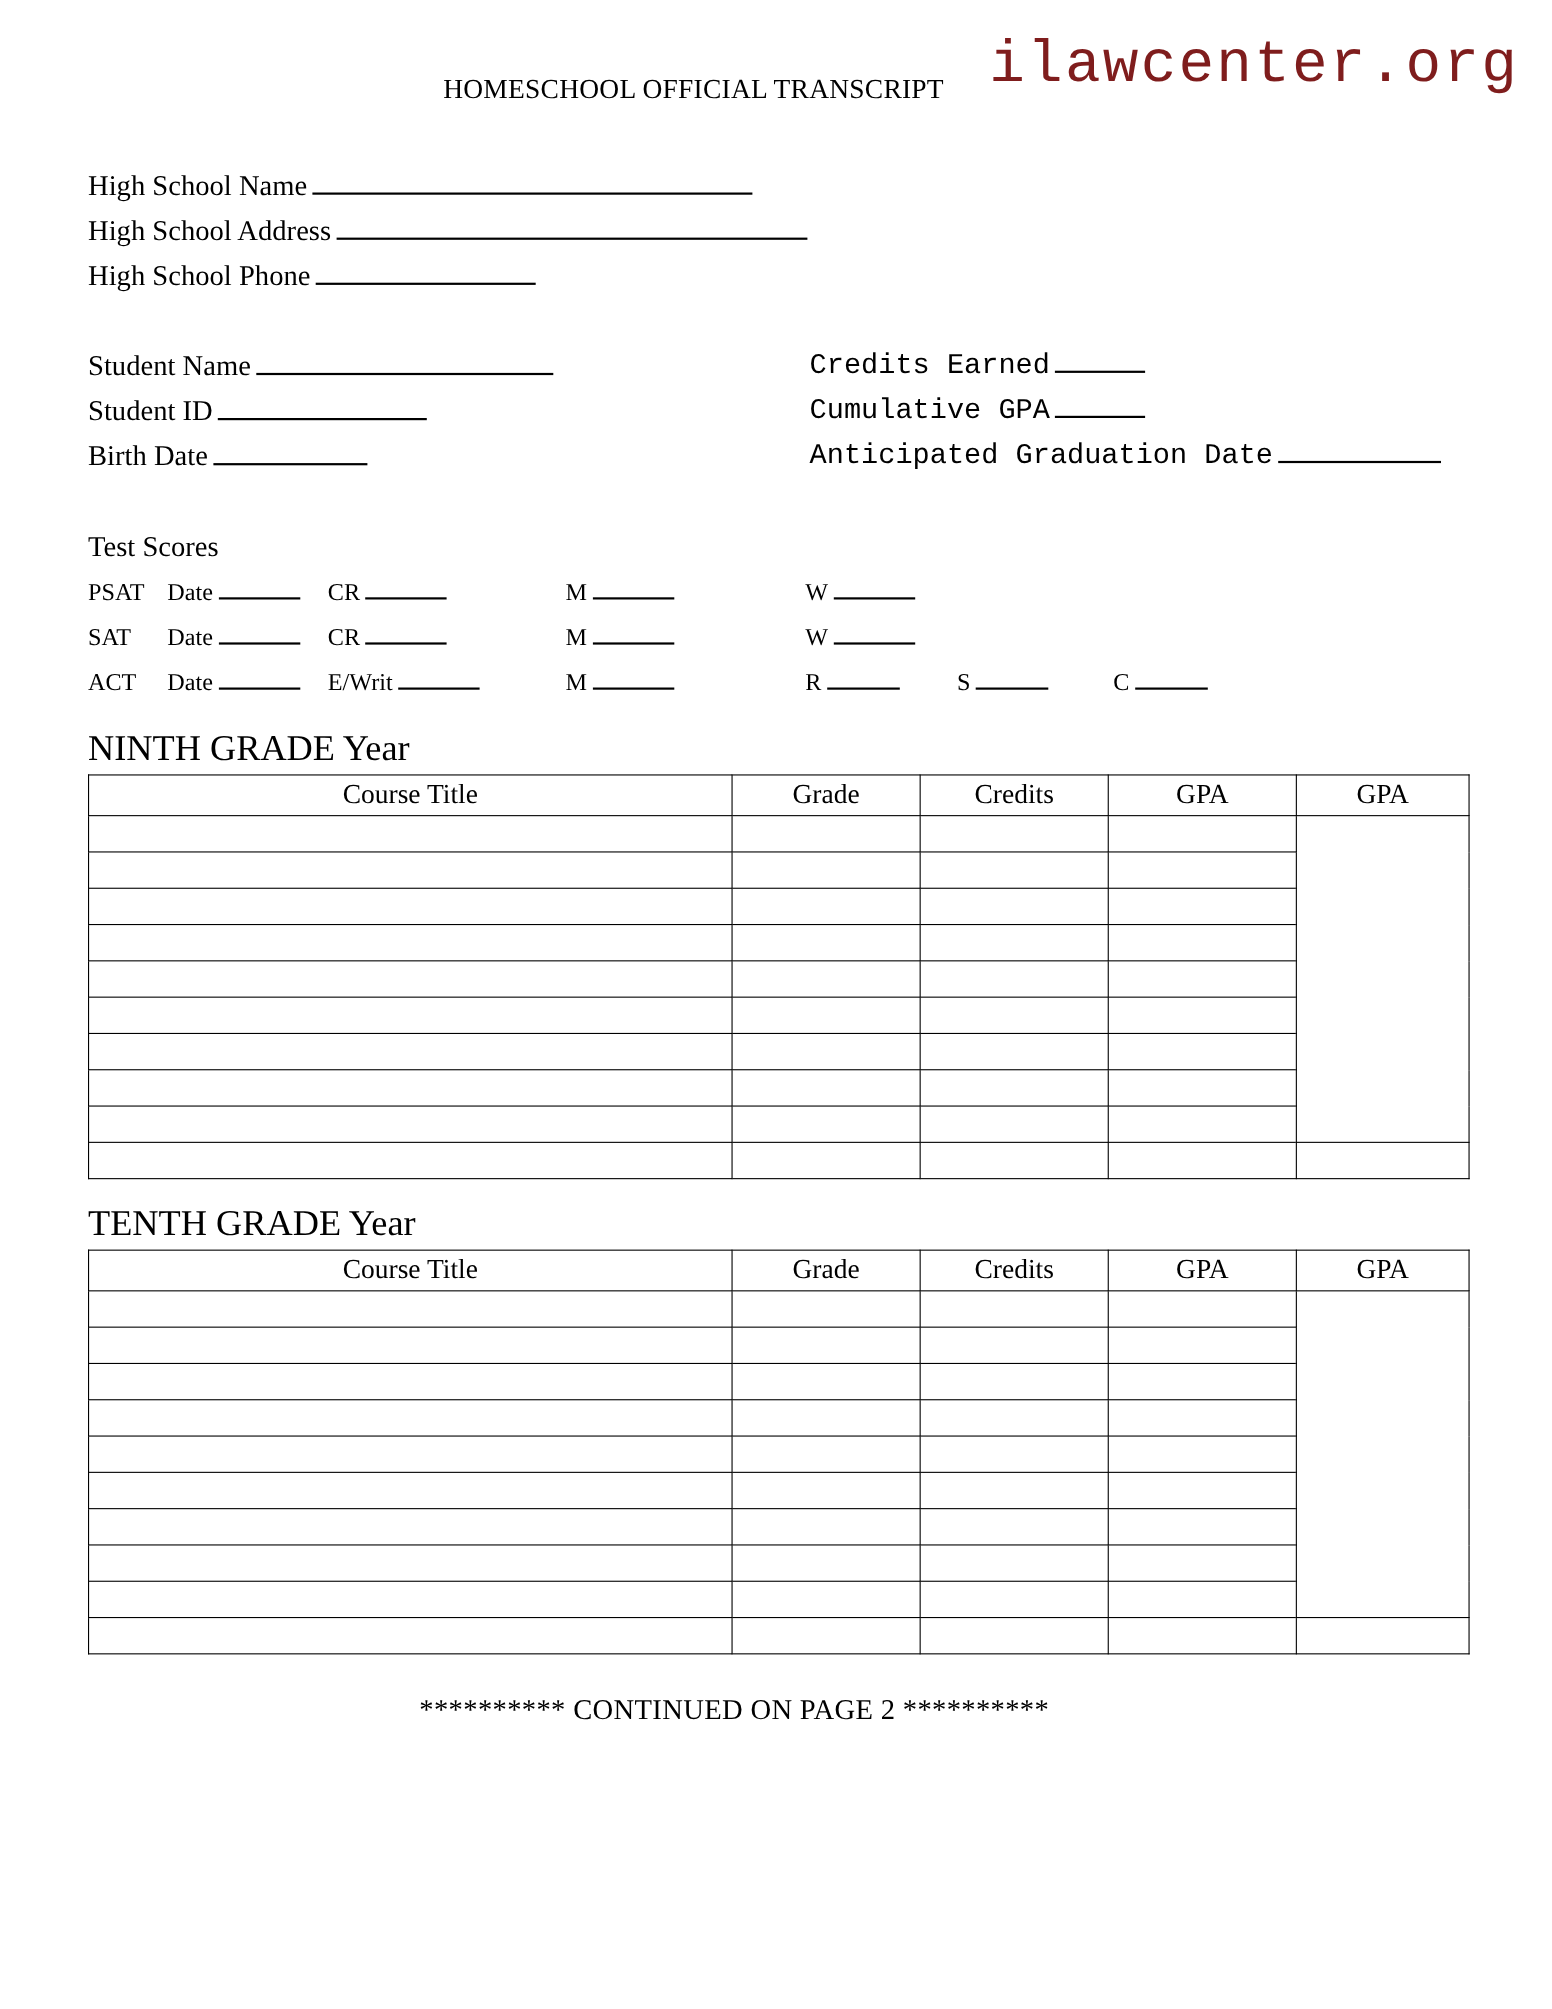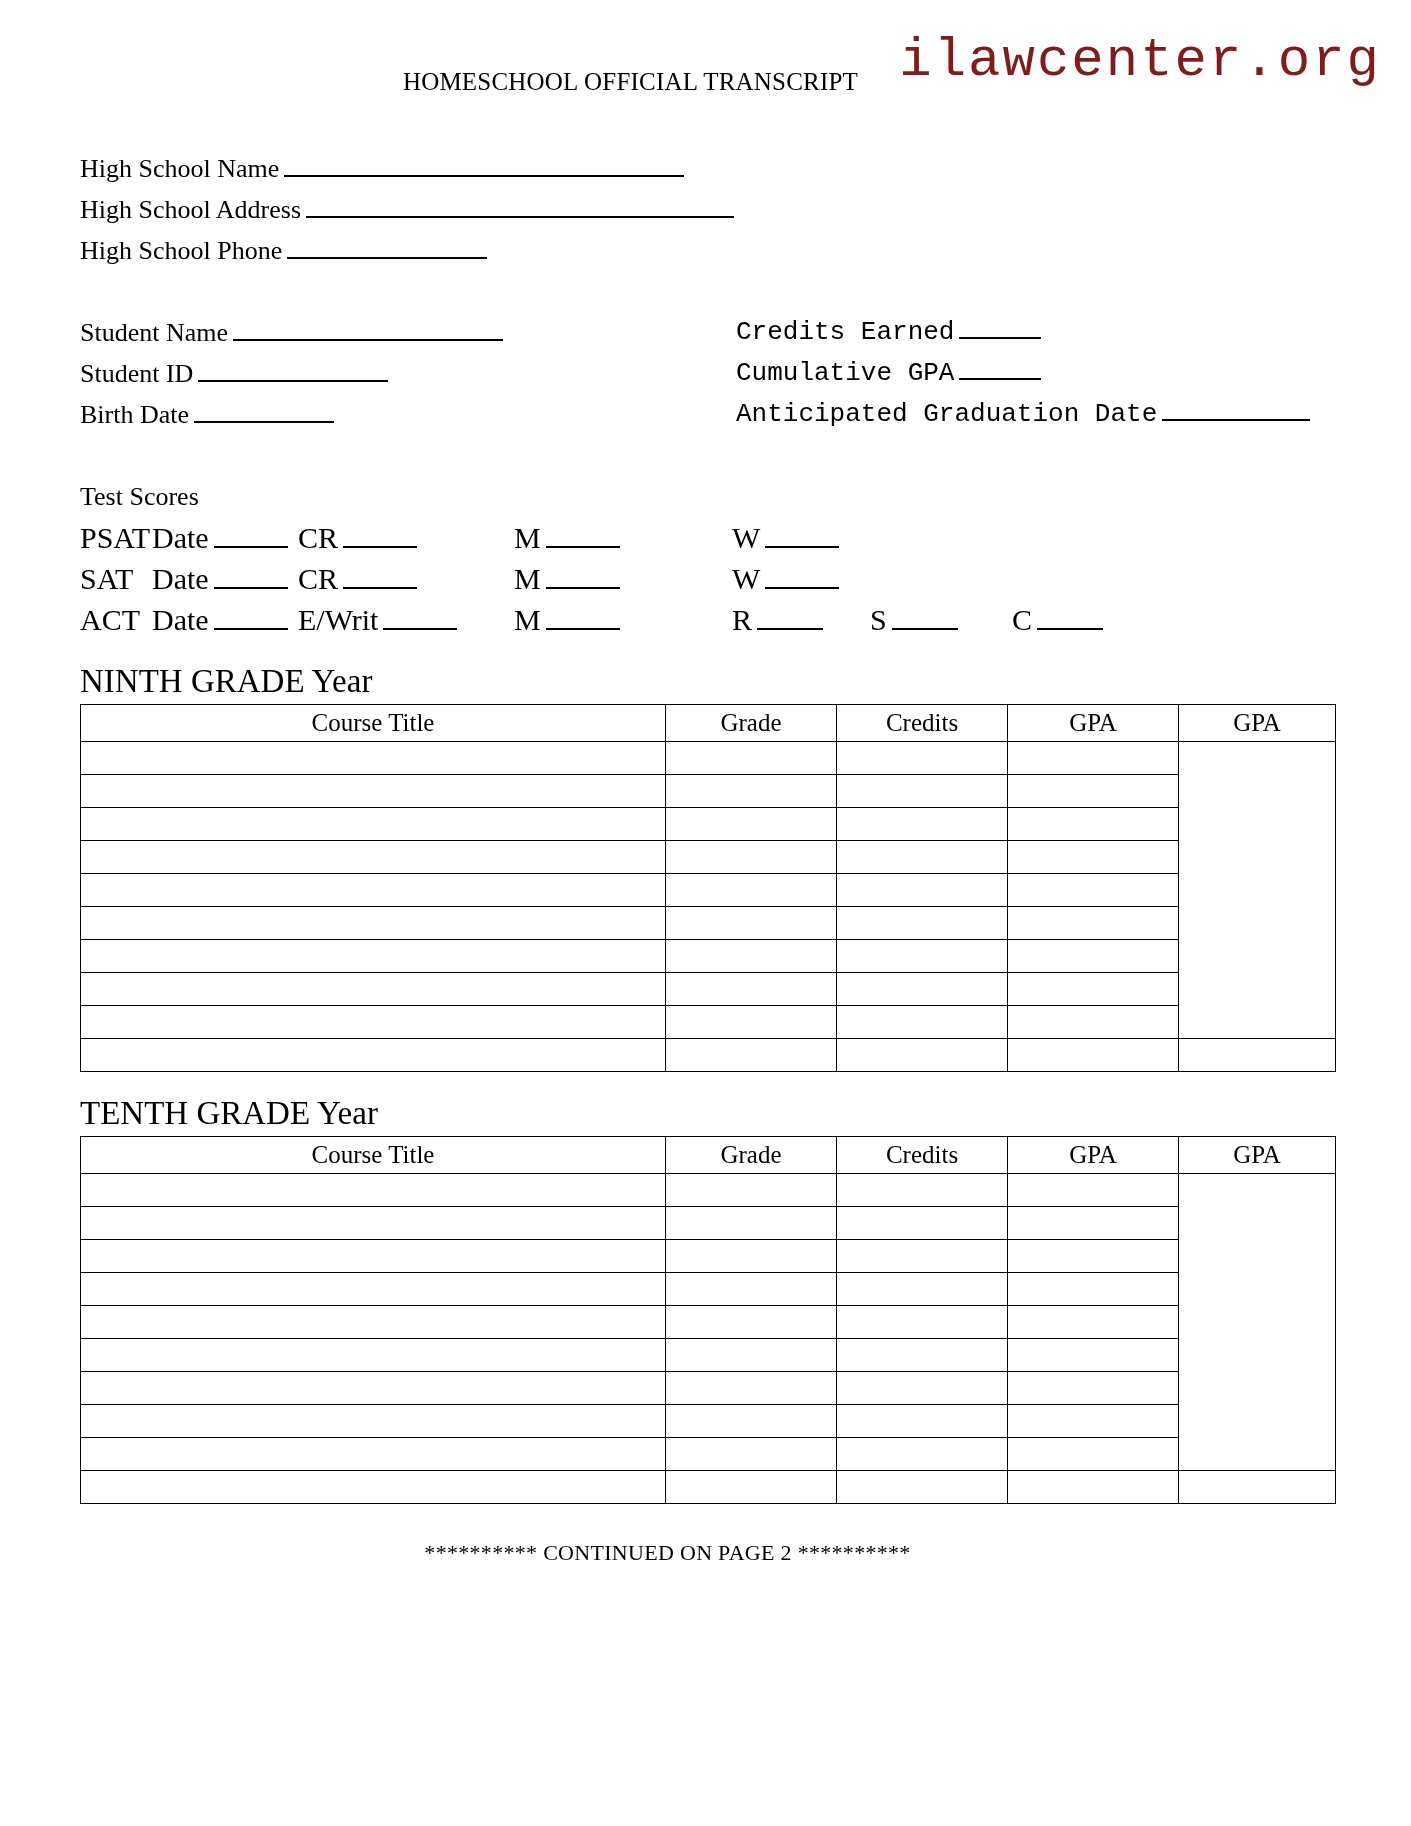--- a/index.html
+++ b/index.html
@@ -85,21 +85,21 @@
     font-family: Liberation Mono, monospace;
   }
   .blank-row { height: 41px; }
 
   
   .ts-head {
     font-size: 26px;
     line-height: 41px;
   }
   .ts-row {
-    font-size: 30px;
+    font-size: 22px;
     line-height: 41px;
     position: relative;
     height: 41px;
     white-space: nowrap;
   }
   .ts-cell { position: absolute; top: 0; }
   .c-label  { left: 0; }
   .c-date   { left: 72px; }
   .c-two    { left: 218px; }
   .c-three  { left: 434px; }
@@ -137,21 +137,21 @@
   col.c-credits { width: 171px; }
   col.c-gpa1    { width: 171px; }
   col.c-gpa2    { width: 157px; }
   td.gpa-merge { border-top: none; border-bottom: none; }
   td.gpa-last  { border-top: 1px solid #000; }
 
   
   .footer-note {
     margin-top: 36px;
     text-align: center;
-    font-size: 22px;
+    font-size: 26px;
     letter-spacing: 0.3px;
     transform: translateX(-40px);
   }
 </style>
 </head>
 <body>
 
 <div id="page">
 
   <div class="watermark">ilawcenter.org</div>

